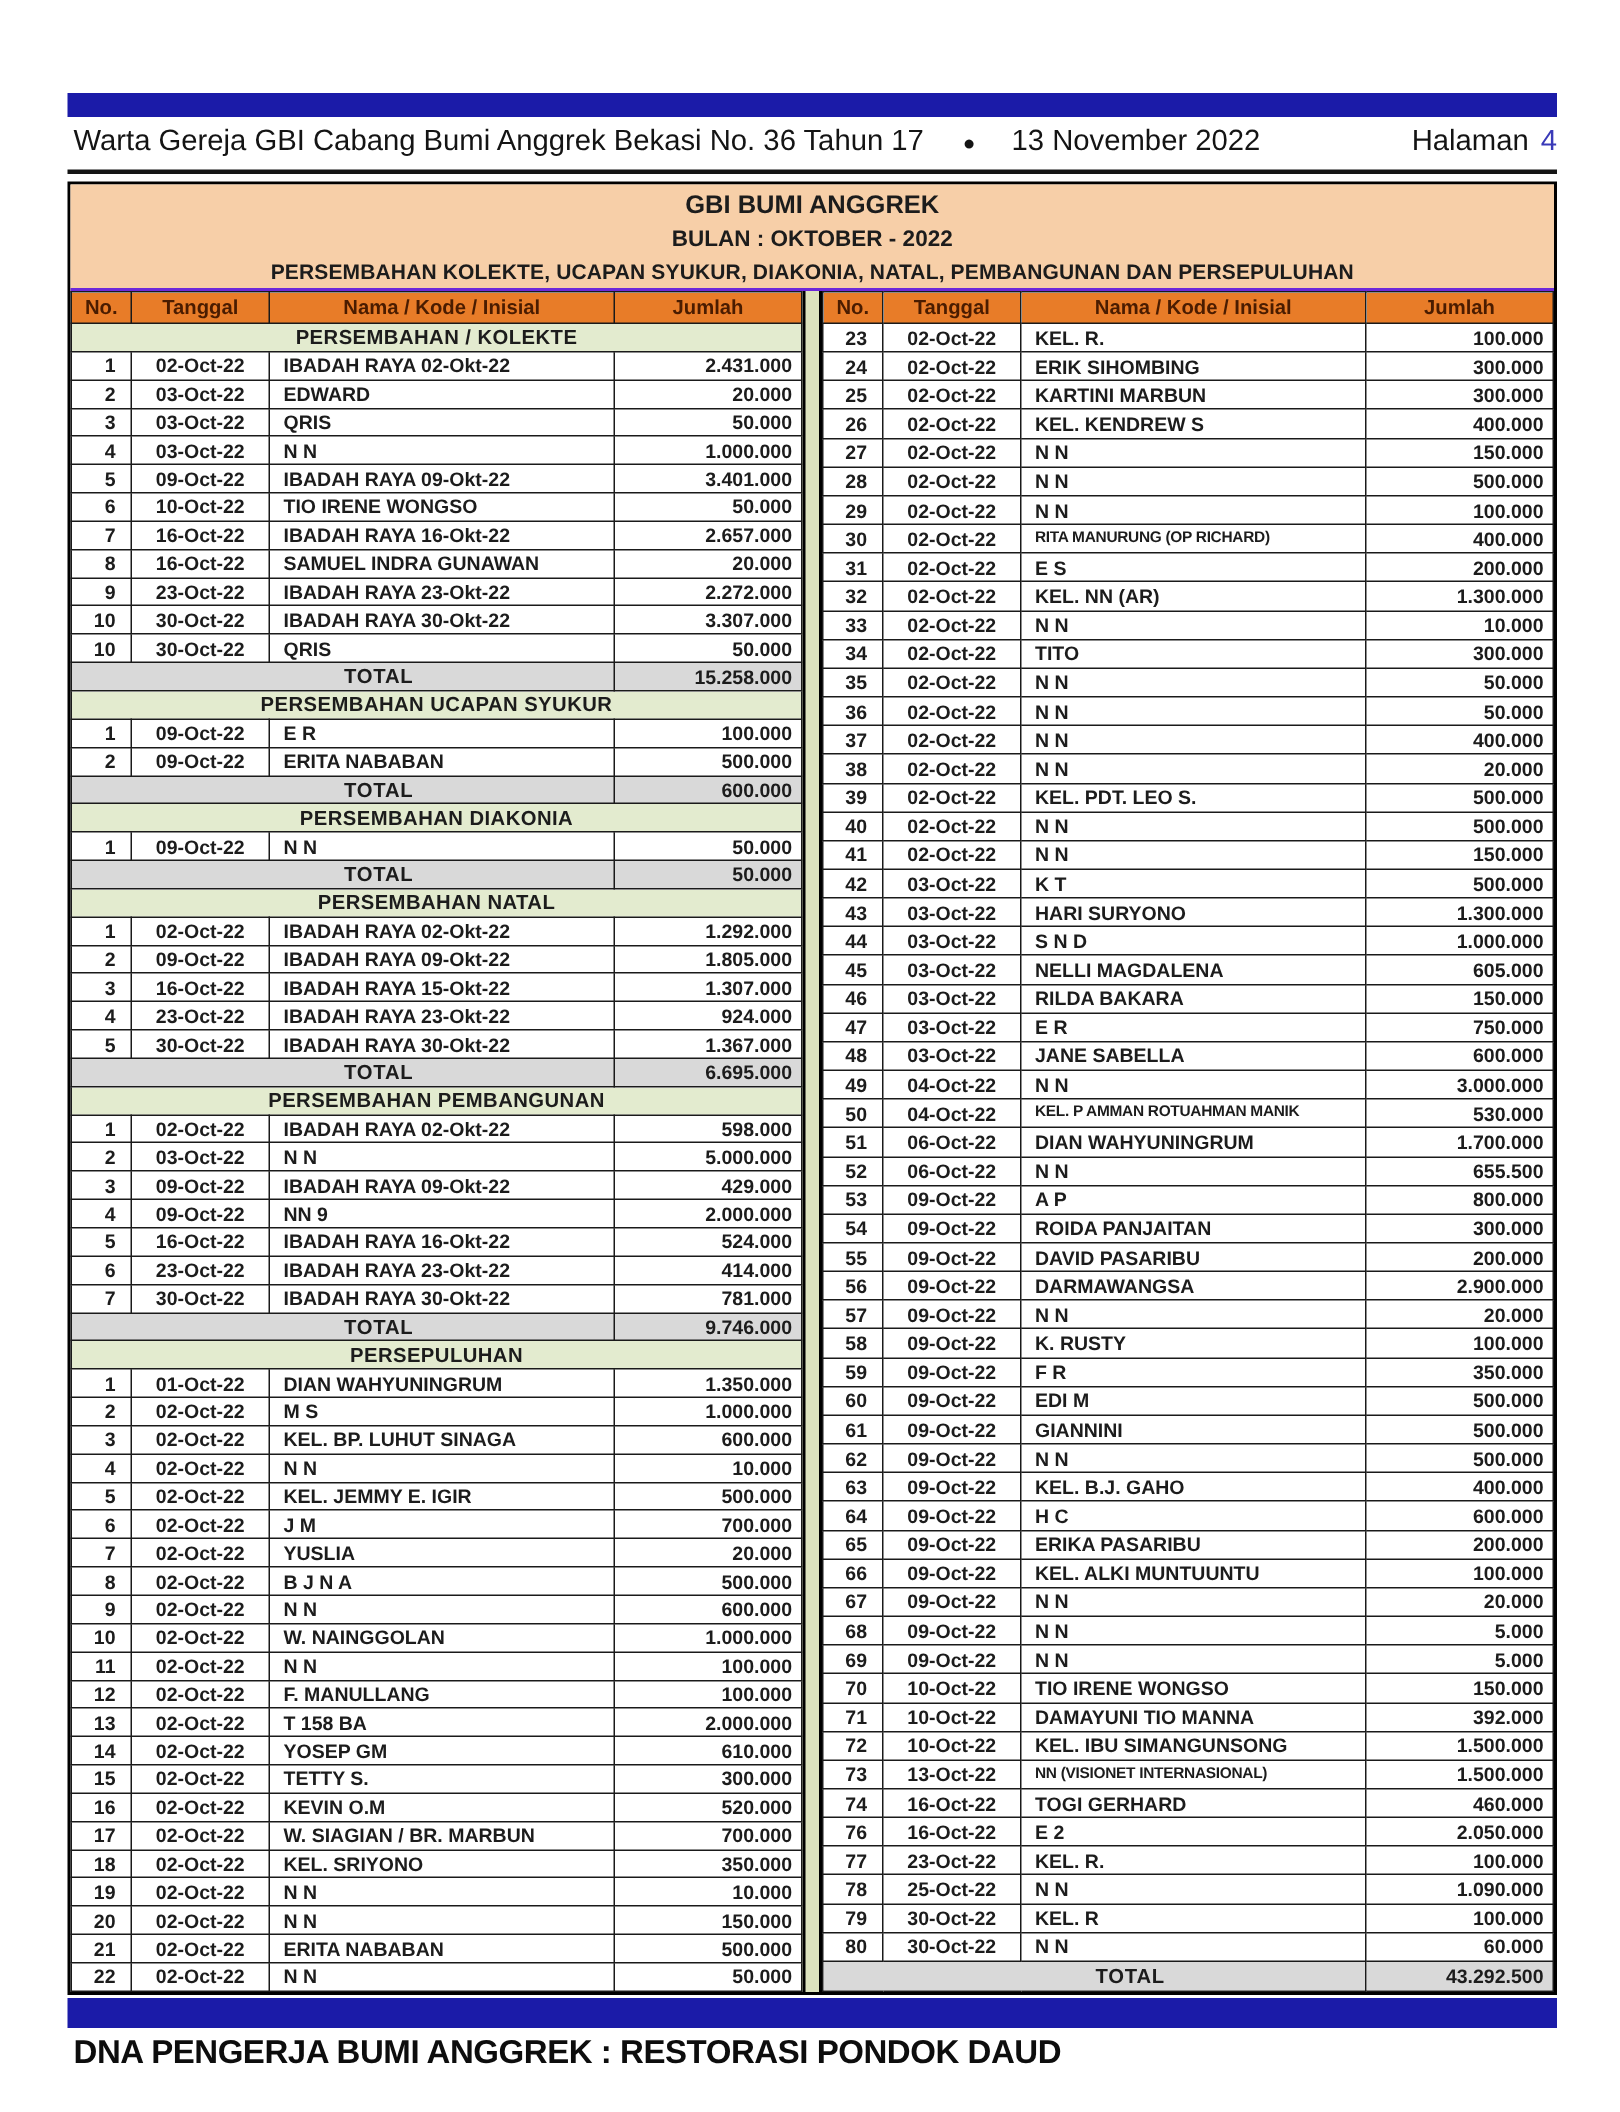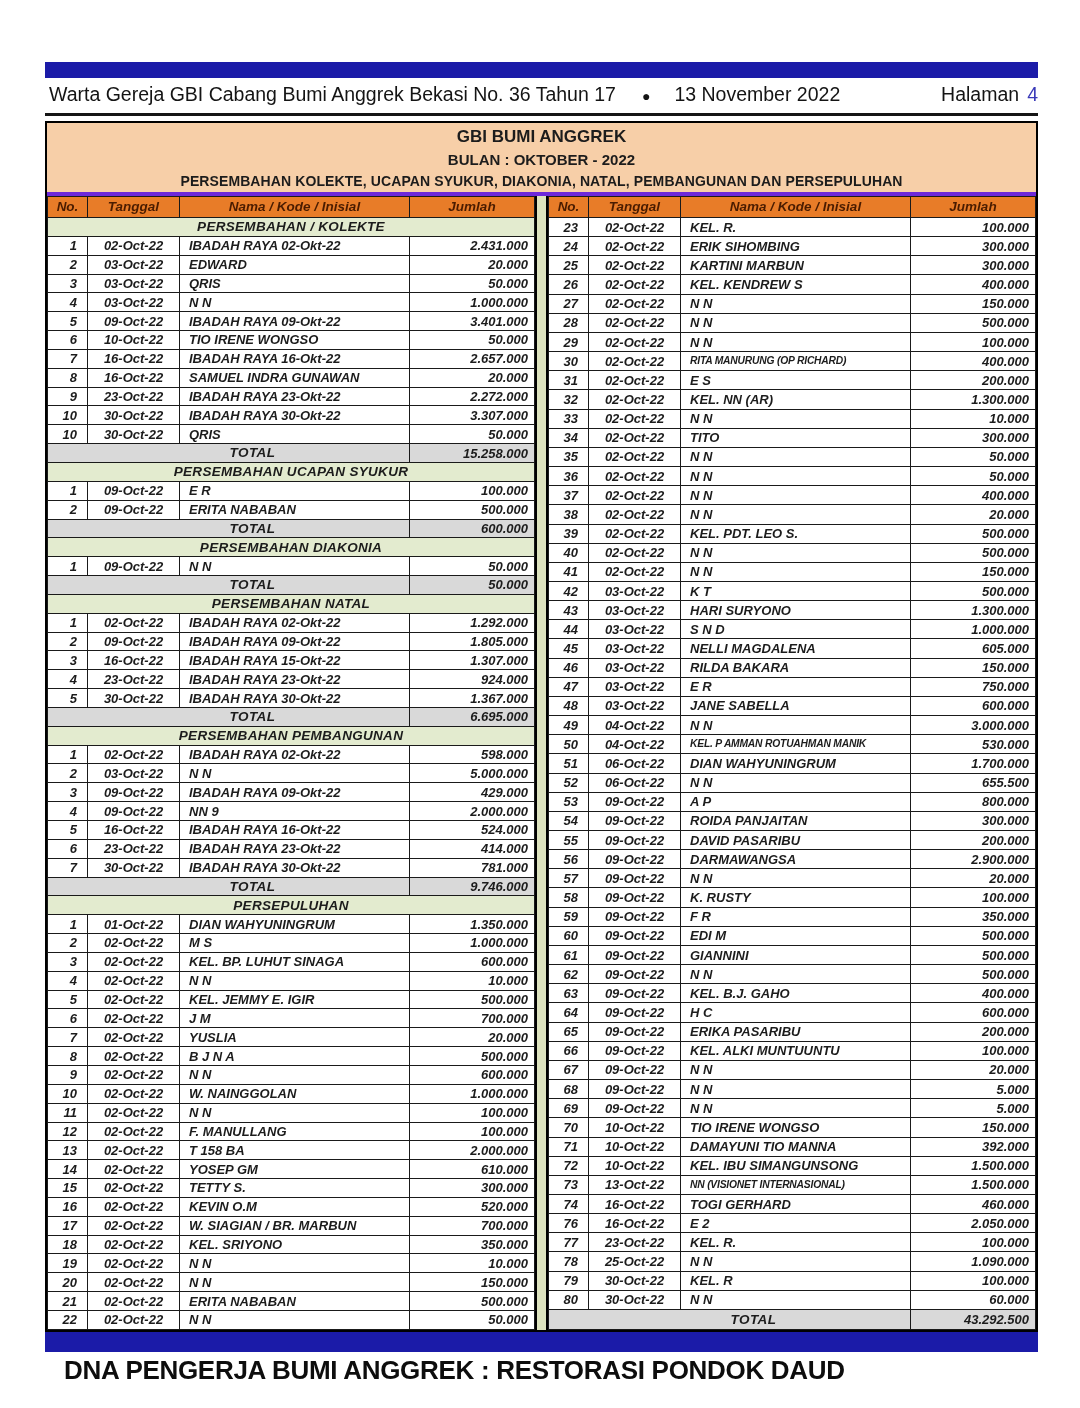--- a/index.html
+++ b/index.html
@@ -16,44 +16,44 @@
   .masthead{
     position:absolute;left:49px;right:42px;top:83px;height:26px;
     font-size:19.5px;color:#141414;display:flex;align-items:baseline;white-space:nowrap;
   }
   .masthead .bullet{font-size:14px;margin:0 24px 0 26px;}
   .masthead .spacer{flex:1;}
   .masthead .pagenum{color:var(--page-num);margin-left:8px;}
   .rule{position:absolute;left:45px;right:42px;top:113px;height:3px;background:#151515;}
 
   .report{position:absolute;left:45px;top:121px;width:993px;border:2px solid #000;background:#fff;}
-  .titleblock{background:var(--peach);text-align:center;padding:4px 0 3px;border-bottom:4px solid #6d28d9;}
+  .titleblock{background:var(--peach);text-align:center;padding:4px 0 3px;border-bottom:2px solid #6d28d9;}
   .t1{font-size:17px;font-weight:bold;}
   .t2{font-size:15px;font-weight:bold;margin-top:4px;}
   .t3{font-size:14px;font-weight:bold;margin-top:5px;letter-spacing:0.1px;}
 
   .tables{display:flex;align-items:stretch;}
-  table{border-collapse:collapse;table-layout:fixed;width:487px;font-style:italic;}
+  table{border-collapse:collapse;table-layout:fixed;width:487px;}
   .sepcol{width:15px;background:var(--sep);border-left:2px solid #000;border-right:2px solid #000;}
   th,td{
     border:1px solid #1a1a1a;padding:0;font-weight:bold;font-size:13px;
     height:18.85px;line-height:1;overflow:hidden;white-space:nowrap;
   }
   thead th{background:var(--orange);color:var(--hdr-ink);font-size:13.5px;height:21px;text-align:center;}
   td.no{text-align:right;padding-right:10px;}
   td.date{text-align:center;}
   td.name{text-align:left;padding-left:9px;}
   td.name.small{font-size:10.3px;letter-spacing:-0.2px;}
   td.amt{text-align:right;padding-right:6px;}
   tr.sec td{background:var(--green);text-align:center;font-size:13.5px;letter-spacing:0.3px;}
   tr.tot td{background:var(--gray);}
   tr.tot td.tot-label{text-align:center;font-size:13.5px;letter-spacing:0.5px;padding-left:48px;}
 
   .footbar{position:absolute;left:45px;right:42px;top:1332px;height:20px;background:var(--navy);}
-  .footer-text{position:absolute;left:64px;top:1355px;font-size:26px;font-weight:bold;color:#0d0d0d;letter-spacing:-0.3px;}
+  .footer-text{position:absolute;left:49px;top:1355px;font-size:22px;font-weight:bold;color:#0d0d0d;letter-spacing:-0.3px;}
 </style>
 </head>
 <body>
 
 <div class="topbar"></div>
 
 <div class="masthead">
   <span>Warta Gereja GBI Cabang Bumi Anggrek Bekasi No. 36  Tahun 17</span>
   <span class="bullet">●</span>
   <span>13 November 2022</span>

